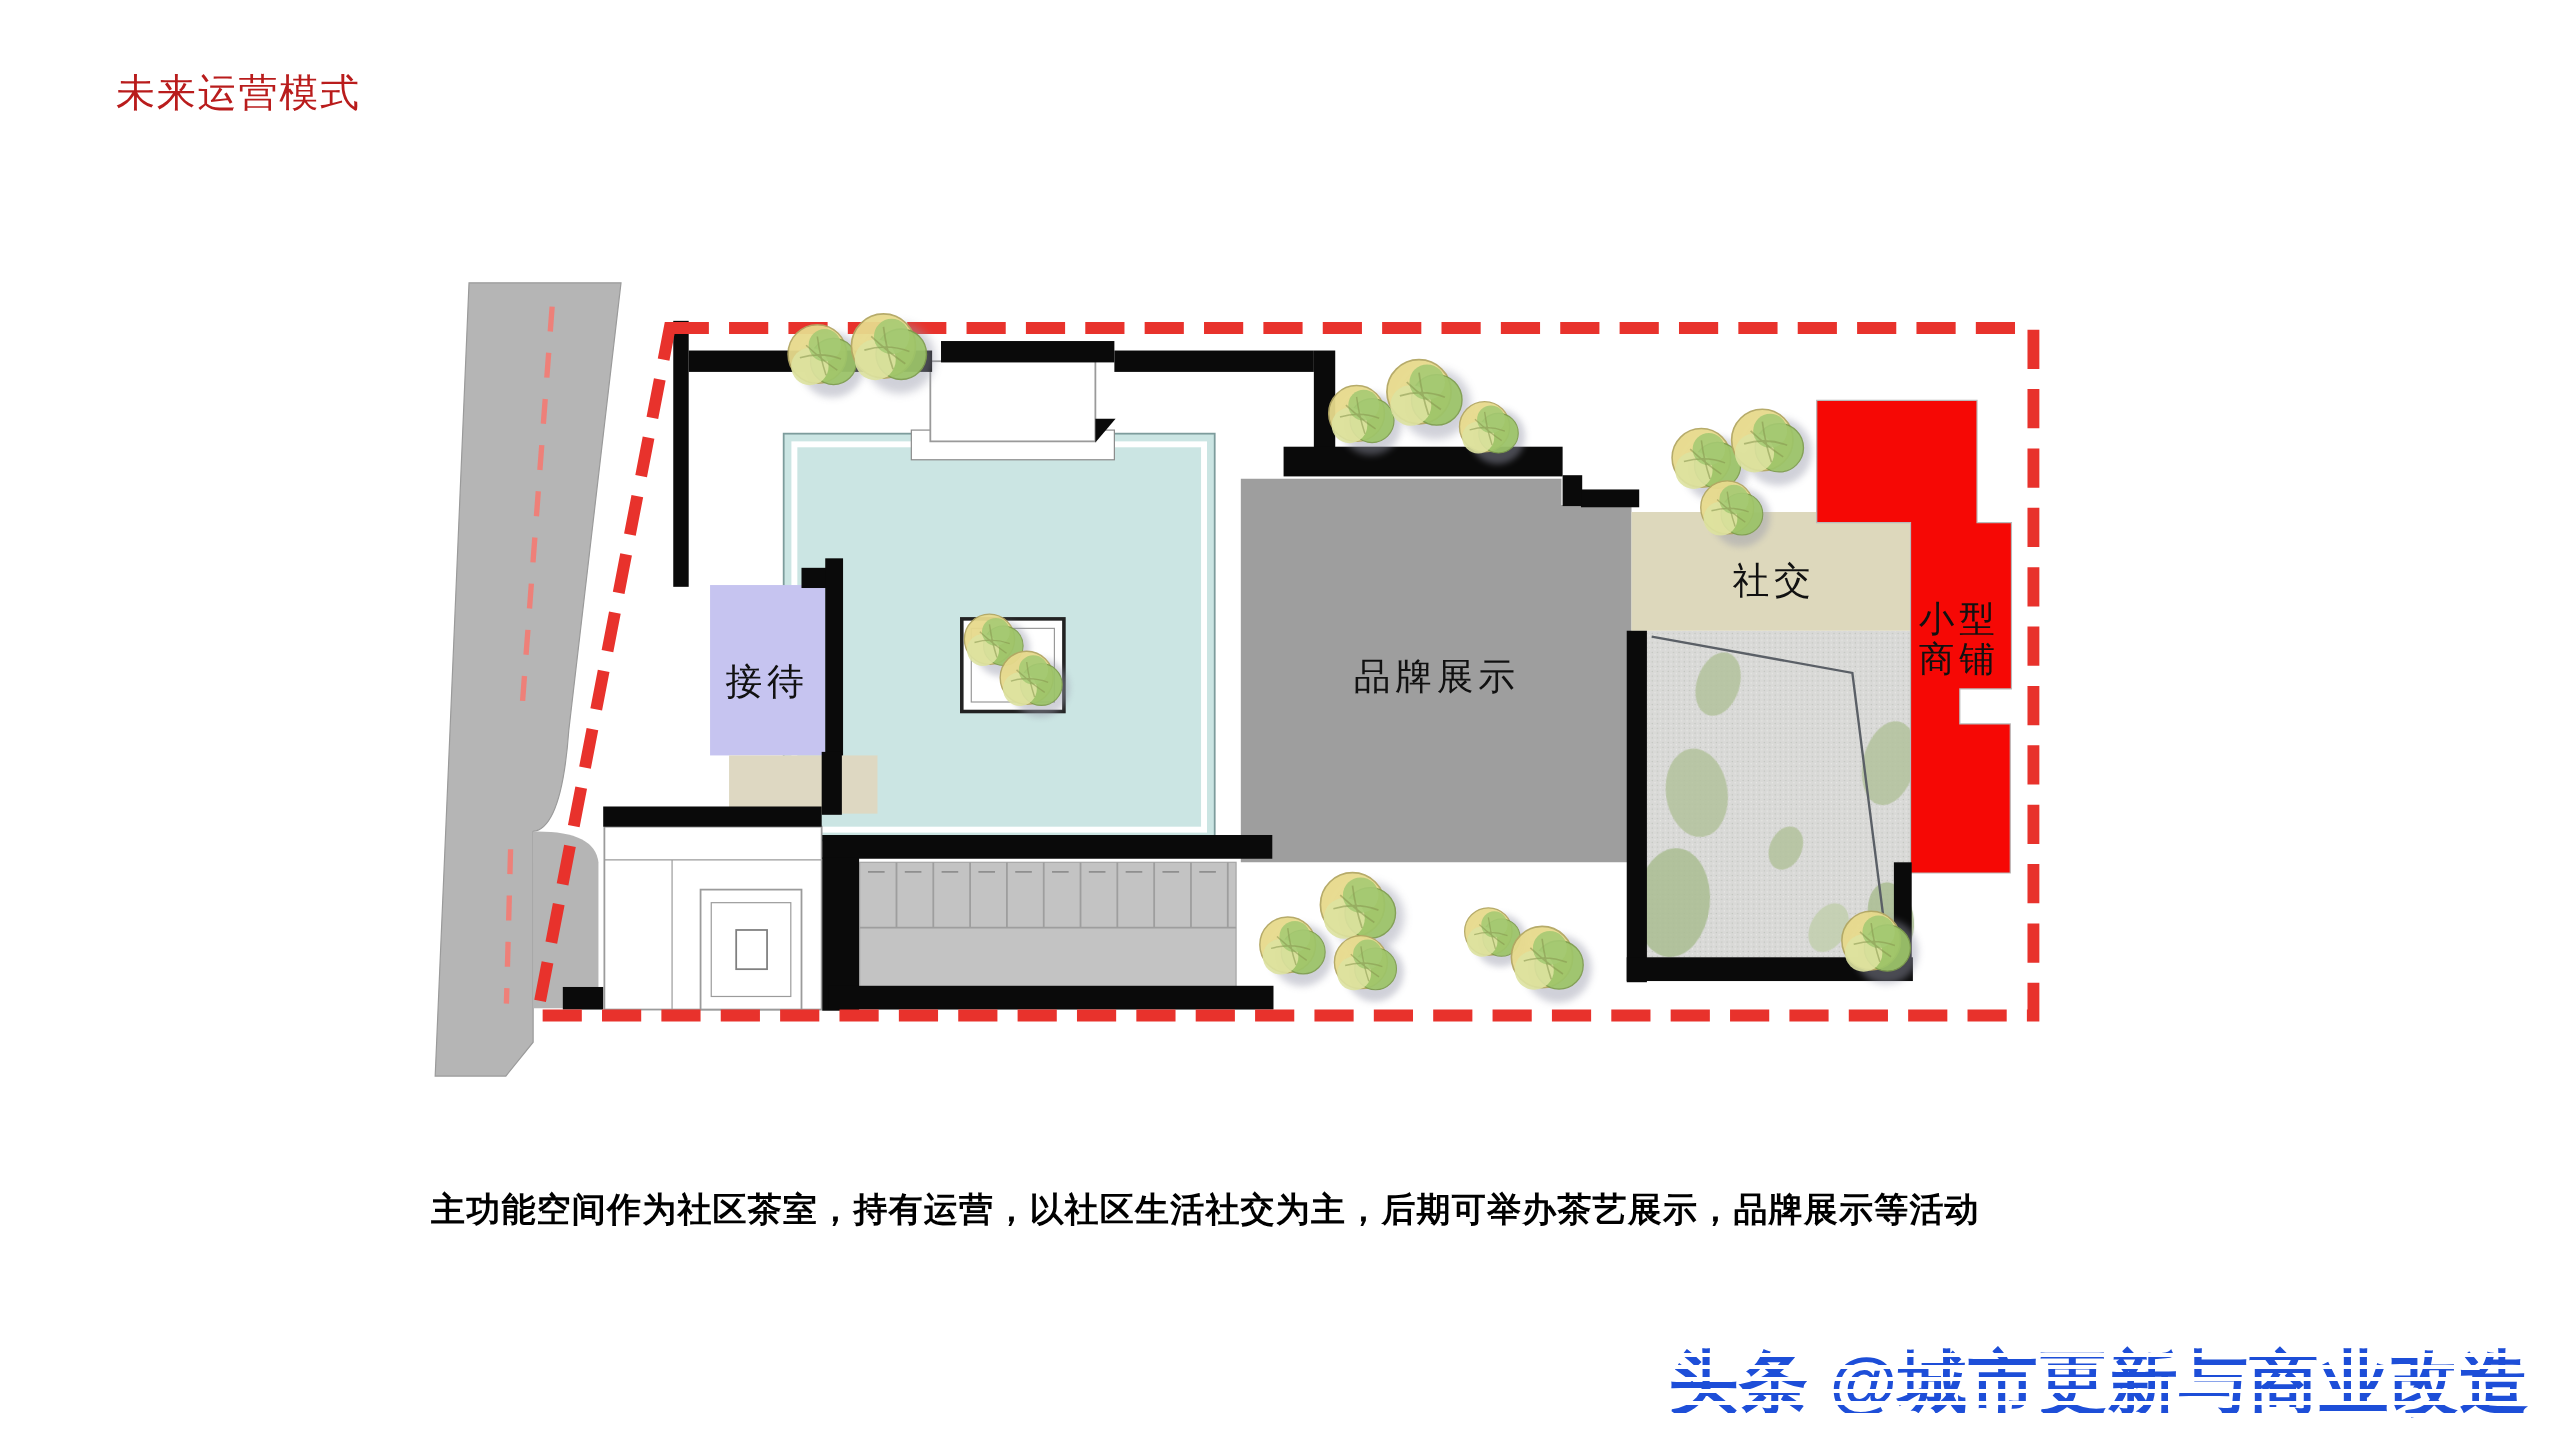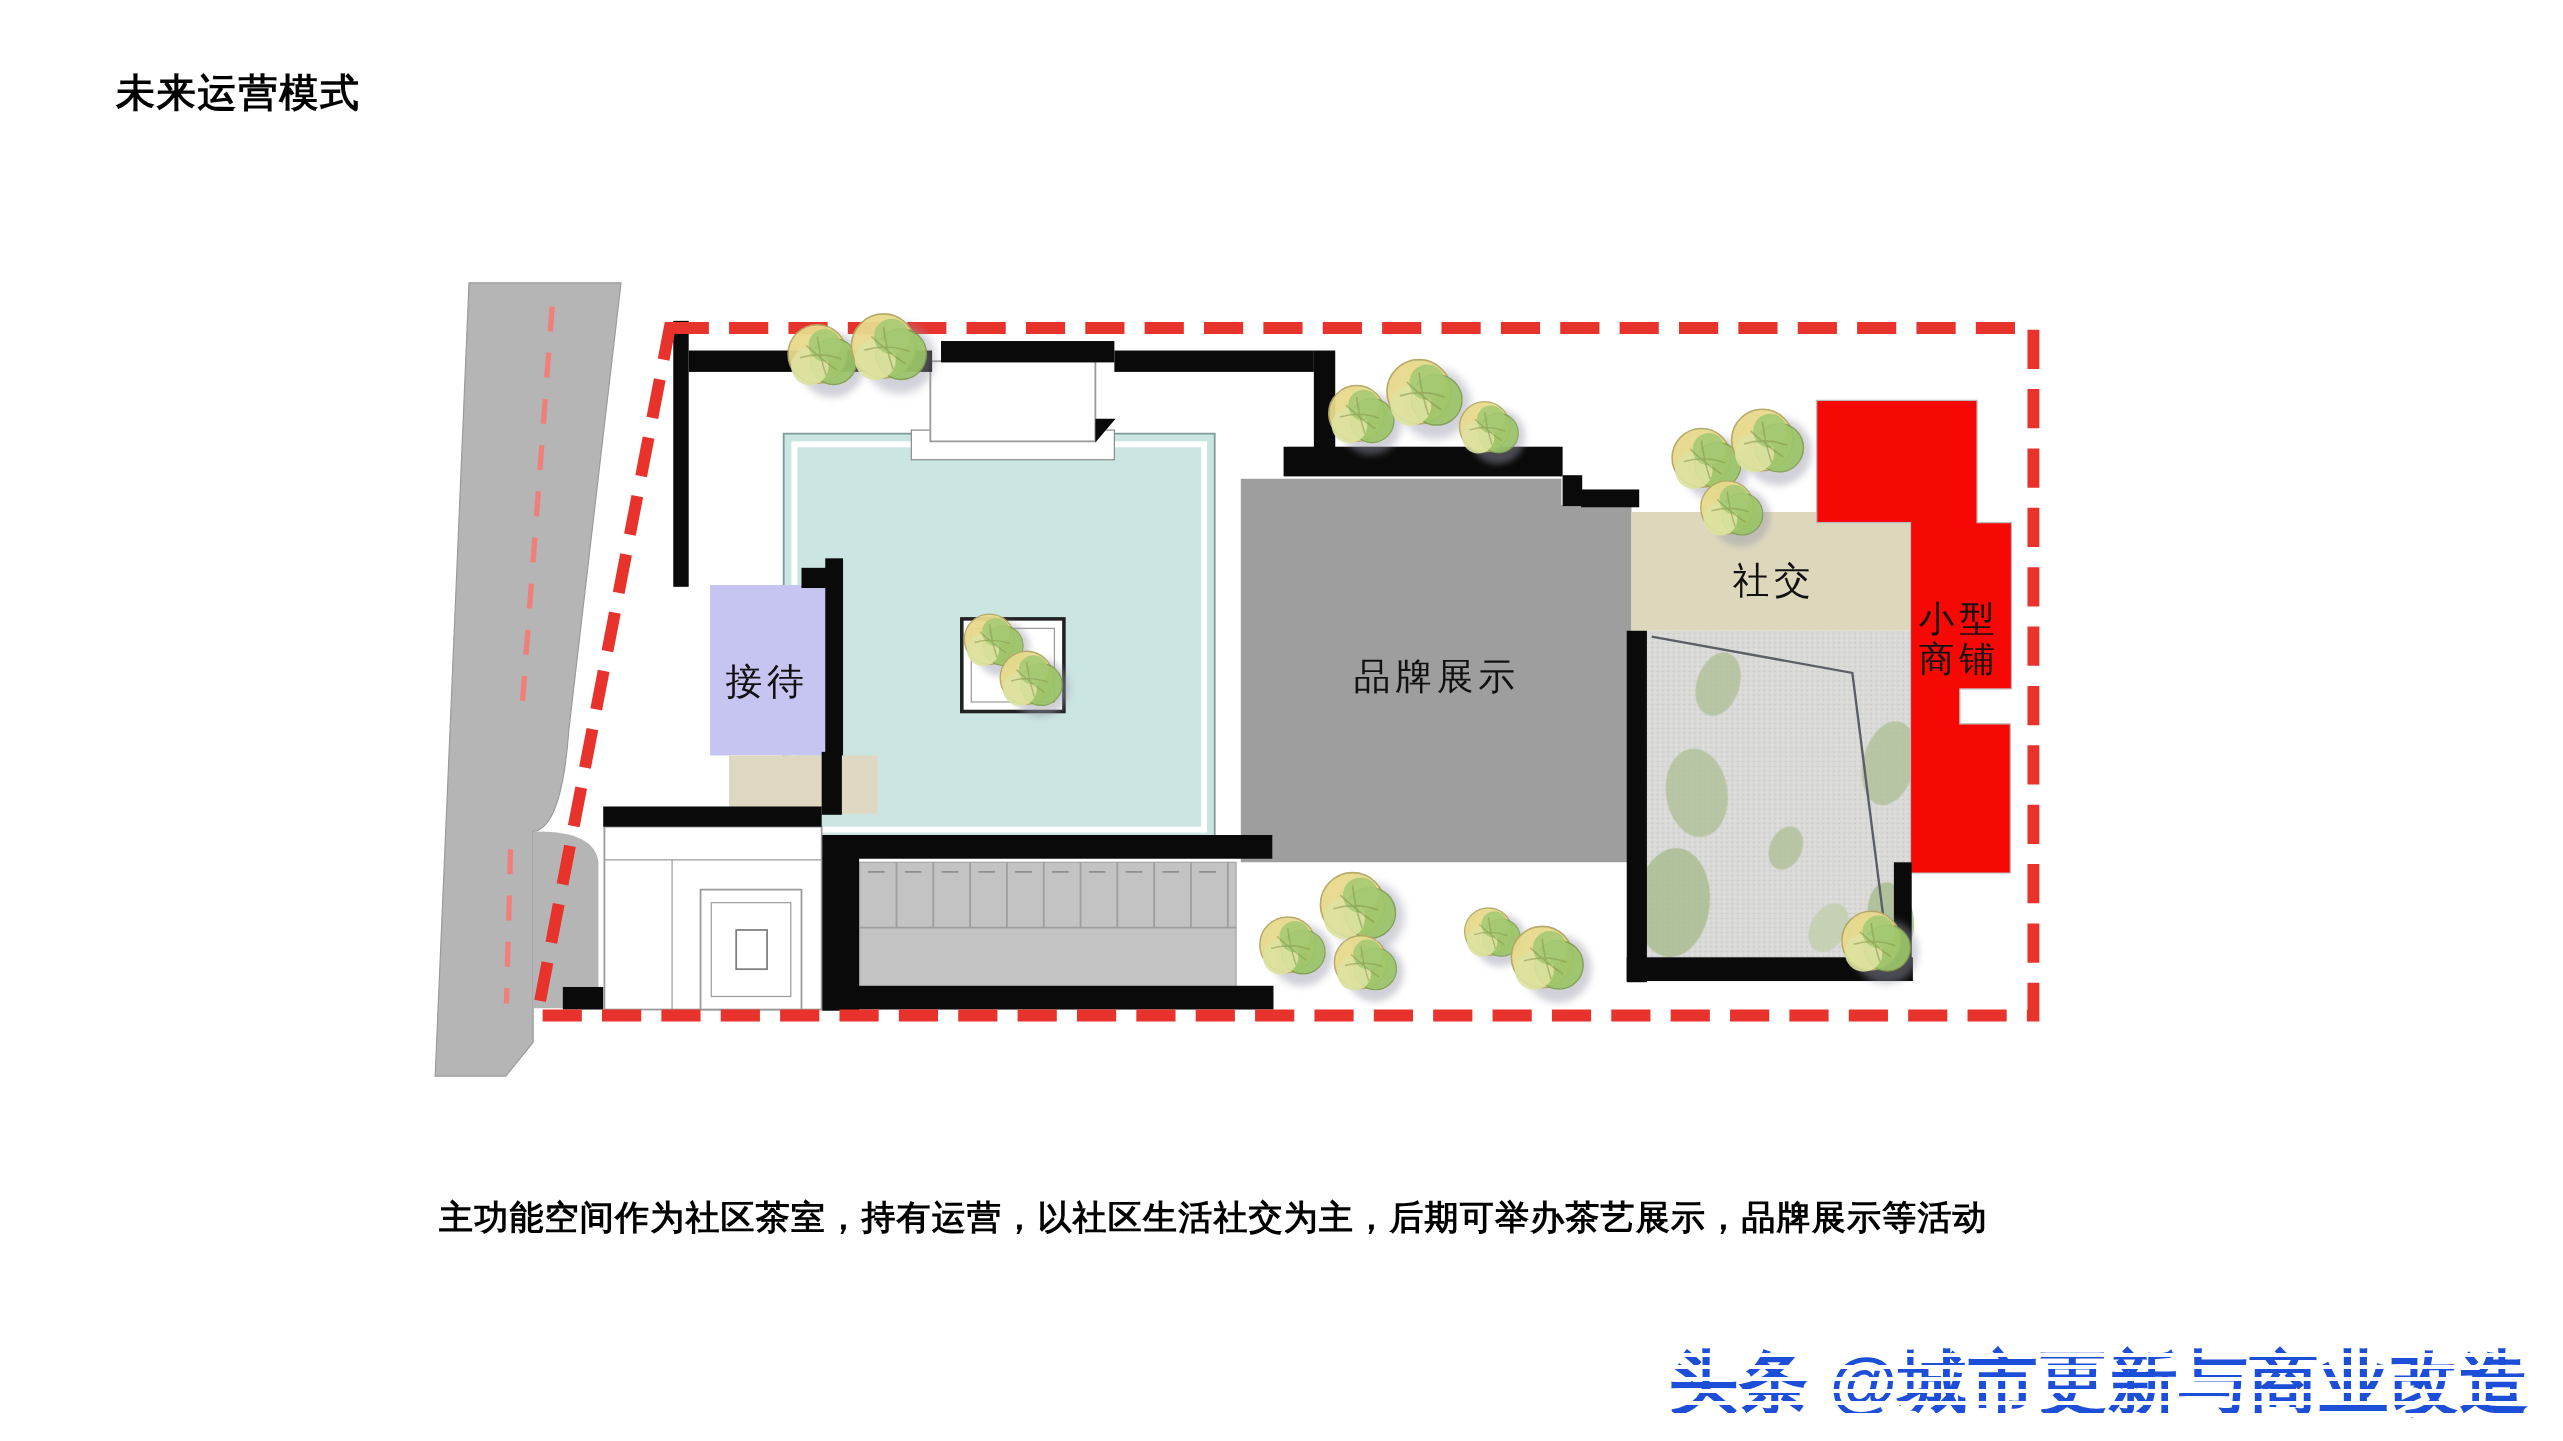--- a/index.html
+++ b/index.html
@@ -2,28 +2,28 @@
 <html style="font-size:9.5px"><head>
 <meta charset="utf-8">
 <style>
   html,body{margin:0;padding:0;background:#fff;}
   body{
     width:2563px;height:1442px;position:relative;overflow:hidden;
     font-family:"Liberation Sans","DejaVu Sans",sans-serif;
   }
   .page-title{
     position:absolute;left:116px;top:66px;
-    font-size:39px;font-weight:700;color:#000000;letter-spacing:1.8px;
+    font-size:39px;font-weight:400;color:#b91c1c;letter-spacing:1.8px;
   }
   .plan-svg{position:absolute;left:0;top:0;width:2563px;height:1442px;}
   .description{
     position:absolute;left:423px;top:1157px;width:1769px;
     font-size:34px;font-weight:600;color:#000;letter-spacing:1.2px;line-height:89px;
   }
-  .description p{margin:16px;}
+  .description p{margin:8px;}
   .watermark{
     position:absolute;right:33px;top:1337px;
     font-size:69px;font-weight:900;color:#1d4ed8;letter-spacing:1.2px;
     white-space:nowrap;
   }
   .watermark::after{ 
     content:"";position:absolute;inset:-3.6px 0 0 0;
     background:repeating-linear-gradient(to bottom,rgba(255,255,255,0) 0 7.7px,#ffffff 7.7px 12px);
     pointer-events:none;
   }

